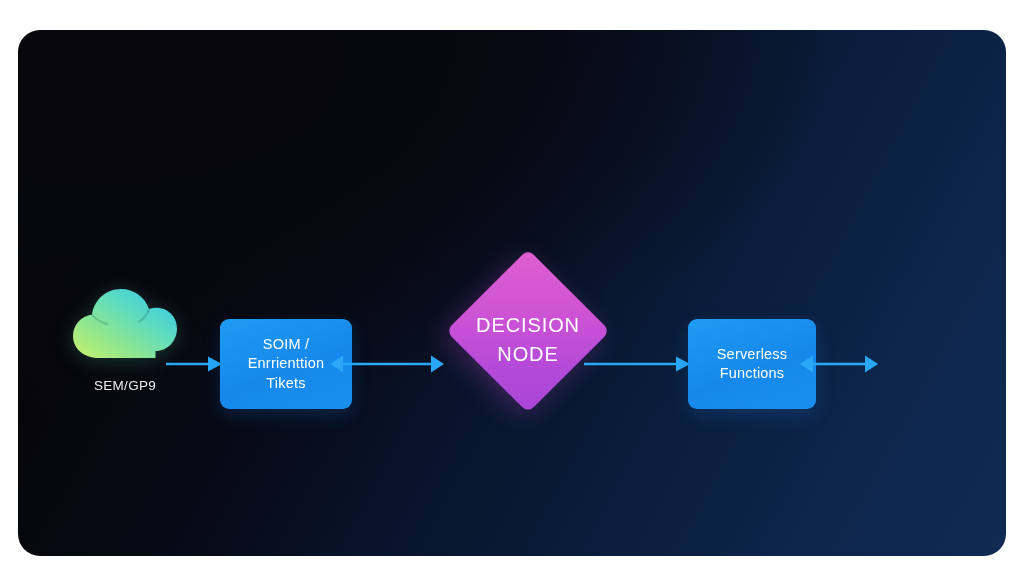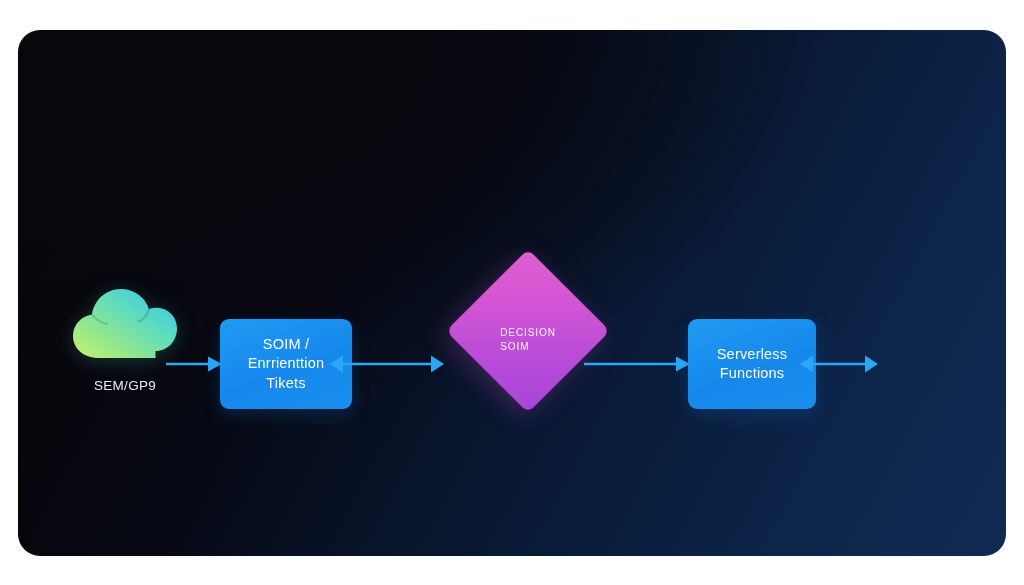--- a/index.html
+++ b/index.html
@@ -121,22 +121,23 @@
   }
   .diamond-label {
     position: absolute;
     left: 0;
     top: 0;
     width: 170px;
     height: 148px;
     display: flex;
     align-items: center;
     justify-content: center;
+    text-align: center;
     color: #ffffff;
-    font-size: 10px;
+    font-size: 20px;
     letter-spacing: 0.9px;
     line-height: 1.45;
     pointer-events: none;
   }
 
   
   .arrow {
     position: absolute;
     height: 26px;
     display: block;
@@ -201,21 +202,21 @@
       <polygon points="13,4.5 0,13 13,21.5" fill="#2aa8f6"></polygon>
       <polygon points="101,4.5 114,13 101,21.5" fill="#2aa8f6"></polygon>
     </svg>
 
     <div class="node" id="decision-node">
       <div class="diamond-wrap">
         <div class="diamond"></div>
         <div class="diamond-label">
           <span>
             <span>DECISION</span><br>
-            <span>SOIM</span>
+            <span>NODE</span>
           </span>
         </div>
       </div>
     </div>
 
     <svg class="arrow" id="arrow-3" viewBox="0 0 106 26">
       <line x1="0" y1="13" x2="92" y2="13" stroke="#2aa8f6" stroke-width="2.4"></line>
       <polygon points="92,5.5 106,13 92,20.5" fill="#2aa8f6"></polygon>
     </svg>
 

